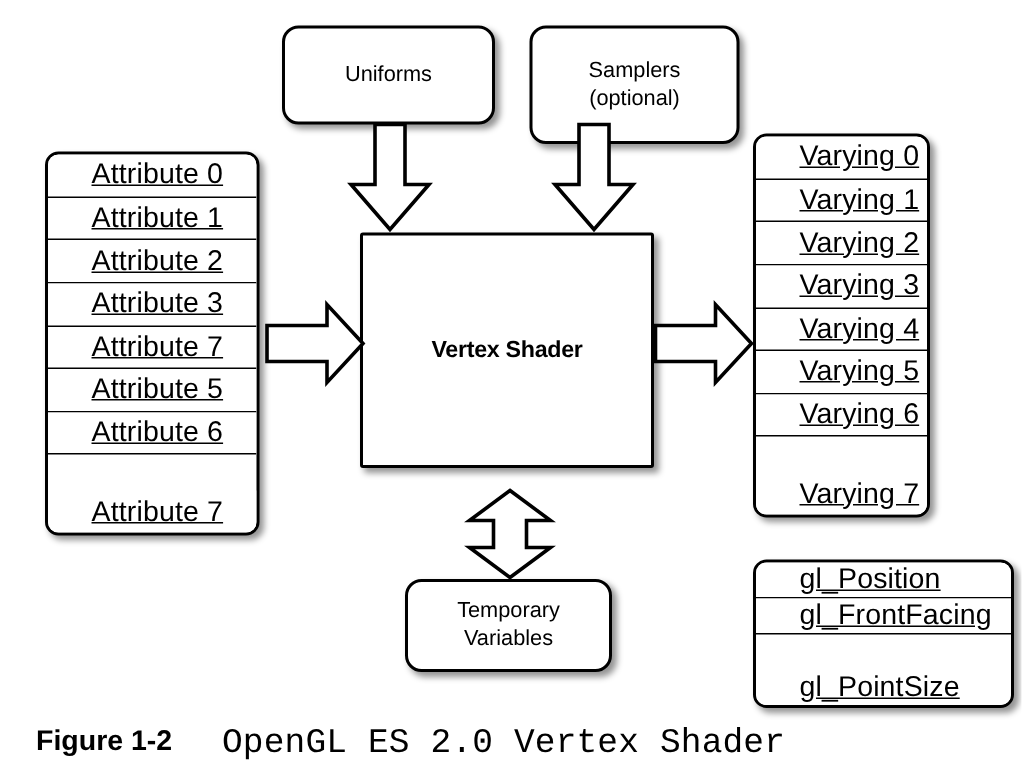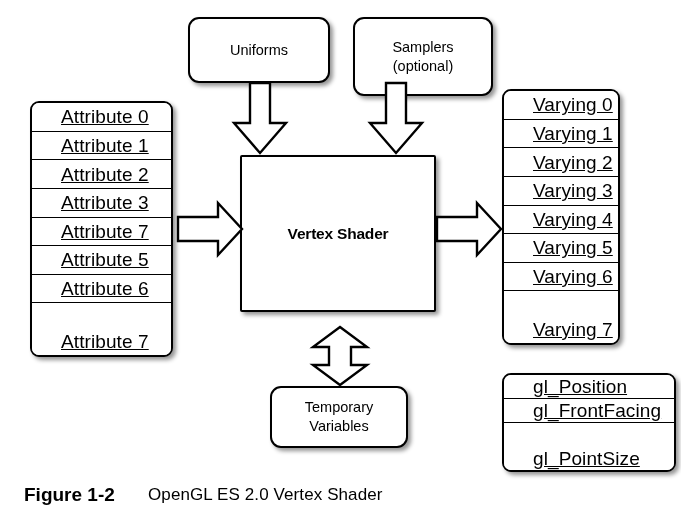--- a/index.html
+++ b/index.html
@@ -98,22 +98,22 @@
     align-items: center;
   }
   #caption-label {
     font-family: "Liberation Sans", sans-serif;
     font-weight: bold;
     font-size: 19px;
     width: 124px;
     flex: 0 0 124px;
   }
   #caption-text {
-    font-family: Liberation Sans, sans-serif;
-    font-size: 17px;
+    font-family: Liberation Mono, monospace;
+    font-size: 23px;
     letter-spacing: 0.1px;
   }
 </style>
 </head>
 <body>
 
 <div id="figure-root">
 
   <div class="abs stack shadowed" id="attribute-stack" style="left:30px; top:101px; width:143px; height:256px;">
     <div class="stack-row">Attribute 0</div>

